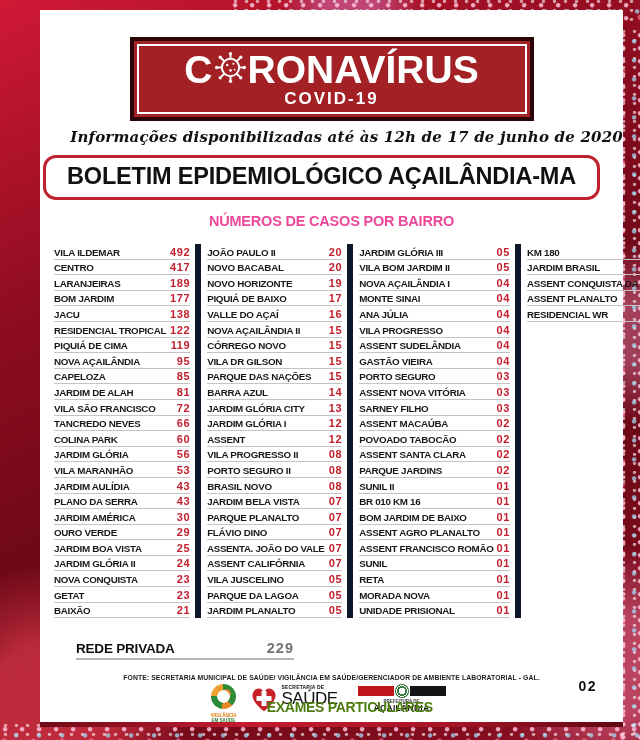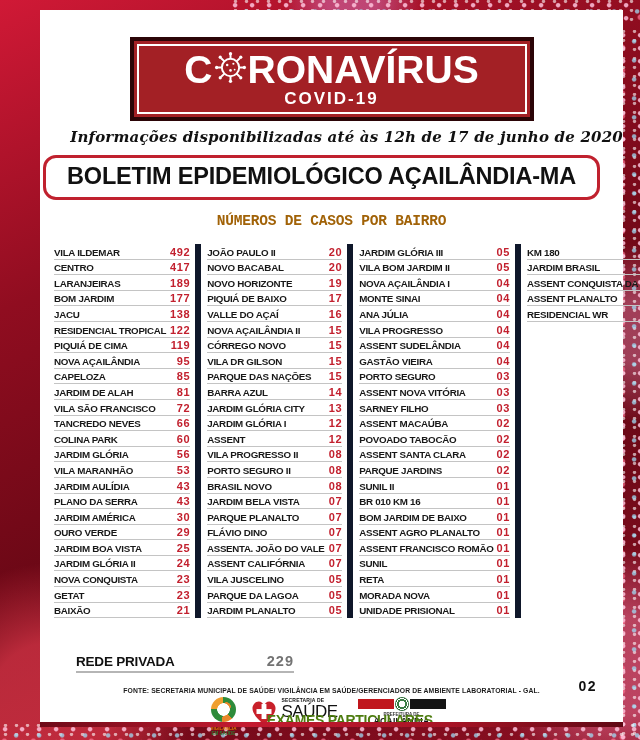--- a/index.html
+++ b/index.html
@@ -42,37 +42,37 @@
   .banner-title svg { margin:0 1px; }
   .banner-sub { font-size:17px; font-weight:bold; letter-spacing:2px; line-height:18px; }
 
   .info-line { text-align:right; margin-top:7px; font-family:"DejaVu Serif", serif;
     font-style:italic; font-weight:600; font-size:15px; color:#111; letter-spacing:0.2px; }
 
   .bulletin-box { margin:9px 23px 0 3px; border:3px solid #c0212e; border-radius:13px;
     text-align:center; padding:5px 0 7px; }
   .bulletin-box span { font-size:23.5px; font-weight:bold; color:#111; letter-spacing:-0.2px; }
 
-  .section-title { text-align:center; margin-top:13px; color:#a16207;
-    font-size:14.5px; font-weight:bold; letter-spacing:-0.2px;font-family:Liberation Mono, monospace; }
+  .section-title { text-align:center; margin-top:13px; color:#ec4899;
+    font-size:14.5px; font-weight:bold; letter-spacing:-0.2px; }
 
   
   .columns { display:grid; grid-template-columns:1fr 1.04fr 1fr 1.1fr;
     margin:15px 10px 0 8px; align-items:start; }
   .col { padding:0 5px 0 6px; }
   .col:not(:last-child) { border-right:6px solid #0f172a; }
   .row { display:flex; justify-content:space-between; align-items:flex-end;
     height:15.6px; border-bottom:1.5px solid #c4c4c4; padding-bottom:1px; }
   .row .name { font-size:9.8px; font-weight:bold; color:#181818; letter-spacing:-0.3px;
     white-space:nowrap; display:inline-block; }
   .row .value { font-size:11px; font-weight:bold; color:#c2202e; letter-spacing:0.6px;
     white-space:nowrap; margin-left:3px; }
 
   
-  .private-row { margin:35px 0 0 36px; width:218px; display:flex; justify-content:space-between;
+  .private-row { margin:22px 0 0 36px; width:218px; display:flex; justify-content:space-between;
     align-items:flex-end; border-bottom:2px solid #b5b5b5; padding-bottom:2px; }
   .private-row .label { font-size:13.5px; font-weight:bold; color:#111; letter-spacing:-0.2px; }
   .private-row .value { font-size:14.5px; font-weight:bold; color:#737373; letter-spacing:1px; }
 
   .source-line { text-align:center; margin-top:14px; font-size:6.8px; font-weight:bold;
     color:#1c1c1c; letter-spacing:0.1px; }
 
   
   .logos-row { position:relative; height:46px; margin-top:3px;
     display:flex; justify-content:center; align-items:flex-start; gap:8px; }

